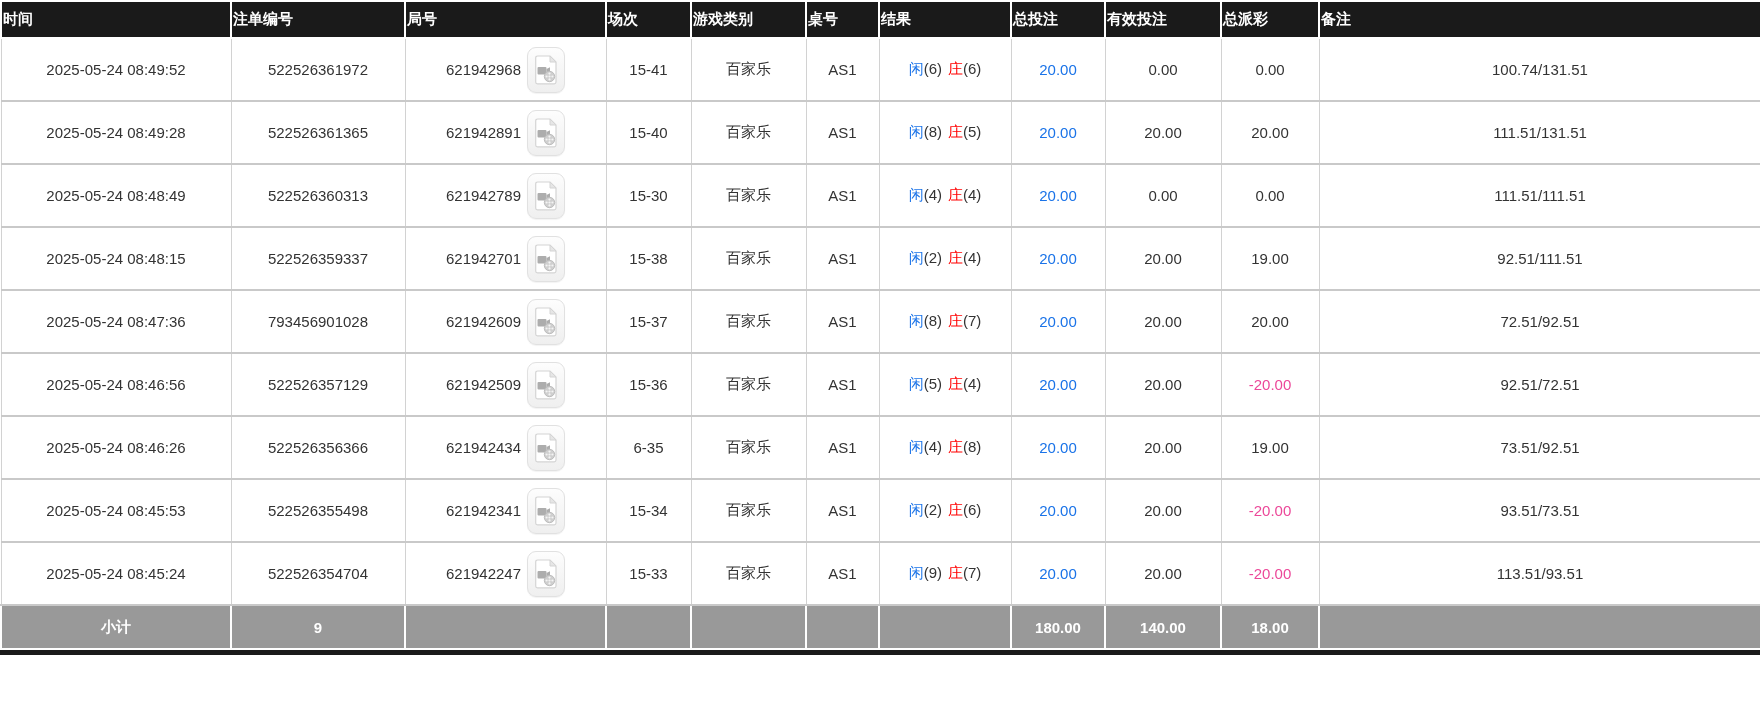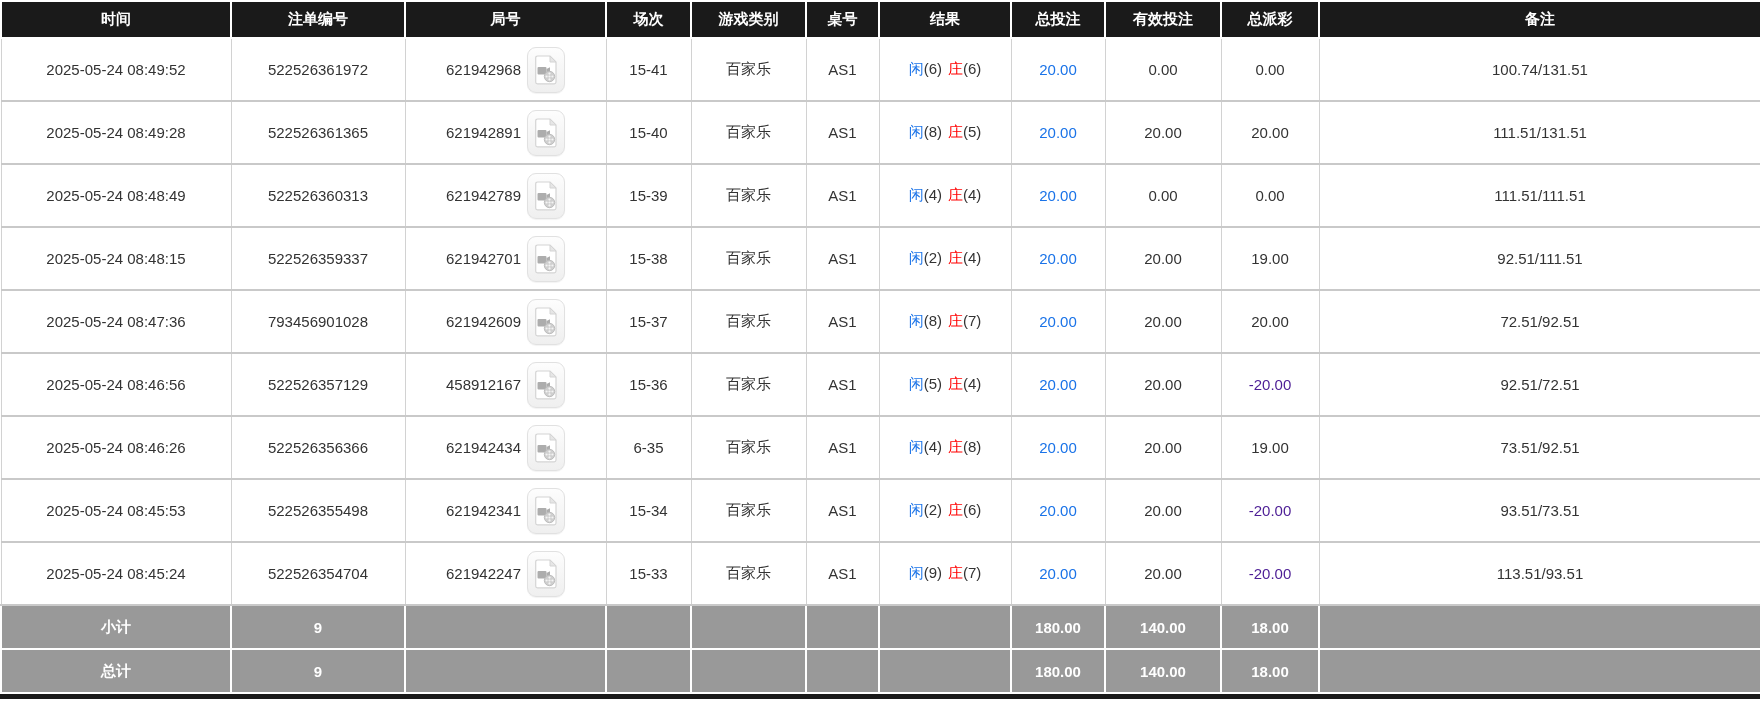--- a/index.html
+++ b/index.html
@@ -17,21 +17,21 @@
     table-layout: fixed;
     font-size: 15px;
     color: #333333;
   }
   thead th {
     background: #1a1a1a;
     color: #ffffff;
     font-weight: bold;
     height: 33px;
     border: 2px solid #ffffff;
-    text-align: center;
+    text-align: left;
     vertical-align: middle;
     font-size: 15px;
   }
   tbody td {
     height: 59px;
     border: 1px solid #d2d2d2;
     border-bottom: 2px solid #c9c9c9;
     text-align: center;
     vertical-align: middle;
     background: #ffffff;
@@ -41,21 +41,21 @@
     height: 40px;
     background: #999999;
     color: #ffffff;
     font-weight: bold;
     border: 2px solid #ffffff;
     text-align: center;
     vertical-align: middle;
   }
   .blue { color: #1a73e8; }
   .red  { color: #ff0000; }
-  td.neg { color: #4c1d95; }
+  td.neg { color: #ec4899; }
   .result-cell span { padding: 0; }
   .gap { display:inline-block; width: 6px; }
   .vbtn {
     display: inline-block;
     vertical-align: middle;
     width: 38px;
     height: 46px;
     margin-left: 6px;
     border: 1px solid #e1e1e1;
     border-radius: 9px;
@@ -161,21 +161,21 @@
               <path d="M16 1 l6 6 h-6 z" fill="#e6e6e6" stroke="#d4d4d4" stroke-width="1"></path>
               <rect x="3.5" y="12" width="9" height="7.5" rx="1" fill="#adadad"></rect>
               <path d="M12.5 14 l3.5-1.8 v7 l-3.5-1.8 z" fill="#adadad"></path>
               <circle cx="15.5" cy="21.5" r="5.2" fill="#cfcfcf" stroke="#bdbdbd"></circle>
               <circle cx="15.5" cy="21.5" r="1.1" fill="#f4f4f4"></circle>
               <circle cx="15.5" cy="18.6" r="1.1" fill="#f4f4f4"></circle>
               <circle cx="15.5" cy="24.4" r="1.1" fill="#f4f4f4"></circle>
               <circle cx="12.6" cy="21.5" r="1.1" fill="#f4f4f4"></circle>
               <circle cx="18.4" cy="21.5" r="1.1" fill="#f4f4f4"></circle>
             </svg></button></td>
-        <td>15-39</td>
+        <td>15-30</td>
         <td>百家乐</td>
         <td>AS1</td>
         <td class="result-cell"><span class="blue">闲</span><span>(4)</span><span class="gap"></span><span class="red">庄</span><span>(4)</span></td>
         <td class="blue">20.00</td>
         <td>0.00</td>
         <td>0.00</td>
         <td>111.51/111.51</td>
       </tr>
       <tr>
         <td>2025-05-24 08:48:15</td>
@@ -221,21 +221,21 @@
         <td>AS1</td>
         <td class="result-cell"><span class="blue">闲</span><span>(8)</span><span class="gap"></span><span class="red">庄</span><span>(7)</span></td>
         <td class="blue">20.00</td>
         <td>20.00</td>
         <td>20.00</td>
         <td>72.51/92.51</td>
       </tr>
       <tr>
         <td>2025-05-24 08:46:56</td>
         <td>522526357129</td>
-        <td><span class="round-text">458912167</span><button class="vbtn"><svg width="24" height="30" viewBox="0 0 24 30">
+        <td><span class="round-text">621942509</span><button class="vbtn"><svg width="24" height="30" viewBox="0 0 24 30">
               <path d="M3.5 1 H16 l6 6 v20 a1.8 1.8 0 0 1-1.8 1.8 H3.5 A1.8 1.8 0 0 1 1.7 27 V2.8 A1.8 1.8 0 0 1 3.5 1 z" fill="#ffffff" stroke="#d4d4d4" stroke-width="1.2"></path>
               <path d="M16 1 l6 6 h-6 z" fill="#e6e6e6" stroke="#d4d4d4" stroke-width="1"></path>
               <rect x="3.5" y="12" width="9" height="7.5" rx="1" fill="#adadad"></rect>
               <path d="M12.5 14 l3.5-1.8 v7 l-3.5-1.8 z" fill="#adadad"></path>
               <circle cx="15.5" cy="21.5" r="5.2" fill="#cfcfcf" stroke="#bdbdbd"></circle>
               <circle cx="15.5" cy="21.5" r="1.1" fill="#f4f4f4"></circle>
               <circle cx="15.5" cy="18.6" r="1.1" fill="#f4f4f4"></circle>
               <circle cx="15.5" cy="24.4" r="1.1" fill="#f4f4f4"></circle>
               <circle cx="12.6" cy="21.5" r="1.1" fill="#f4f4f4"></circle>
               <circle cx="18.4" cy="21.5" r="1.1" fill="#f4f4f4"></circle>
@@ -318,33 +318,20 @@
         <td class="result-cell"><span class="blue">闲</span><span>(9)</span><span class="gap"></span><span class="red">庄</span><span>(7)</span></td>
         <td class="blue">20.00</td>
         <td>20.00</td>
         <td class="neg">-20.00</td>
         <td>113.51/93.51</td>
       </tr>
     </tbody>
   <tfoot>
     <tr>
       <td>小计</td>
-      <td>9</td>
-      <td></td>
-      <td></td>
-      <td></td>
-      <td></td>
-      <td></td>
-      <td>180.00</td>
-      <td>140.00</td>
-      <td>18.00</td>
-      <td></td>
-    </tr>
-    <tr>
-      <td>总计</td>
       <td>9</td>
       <td></td>
       <td></td>
       <td></td>
       <td></td>
       <td></td>
       <td>180.00</td>
       <td>140.00</td>
       <td>18.00</td>
       <td></td>

